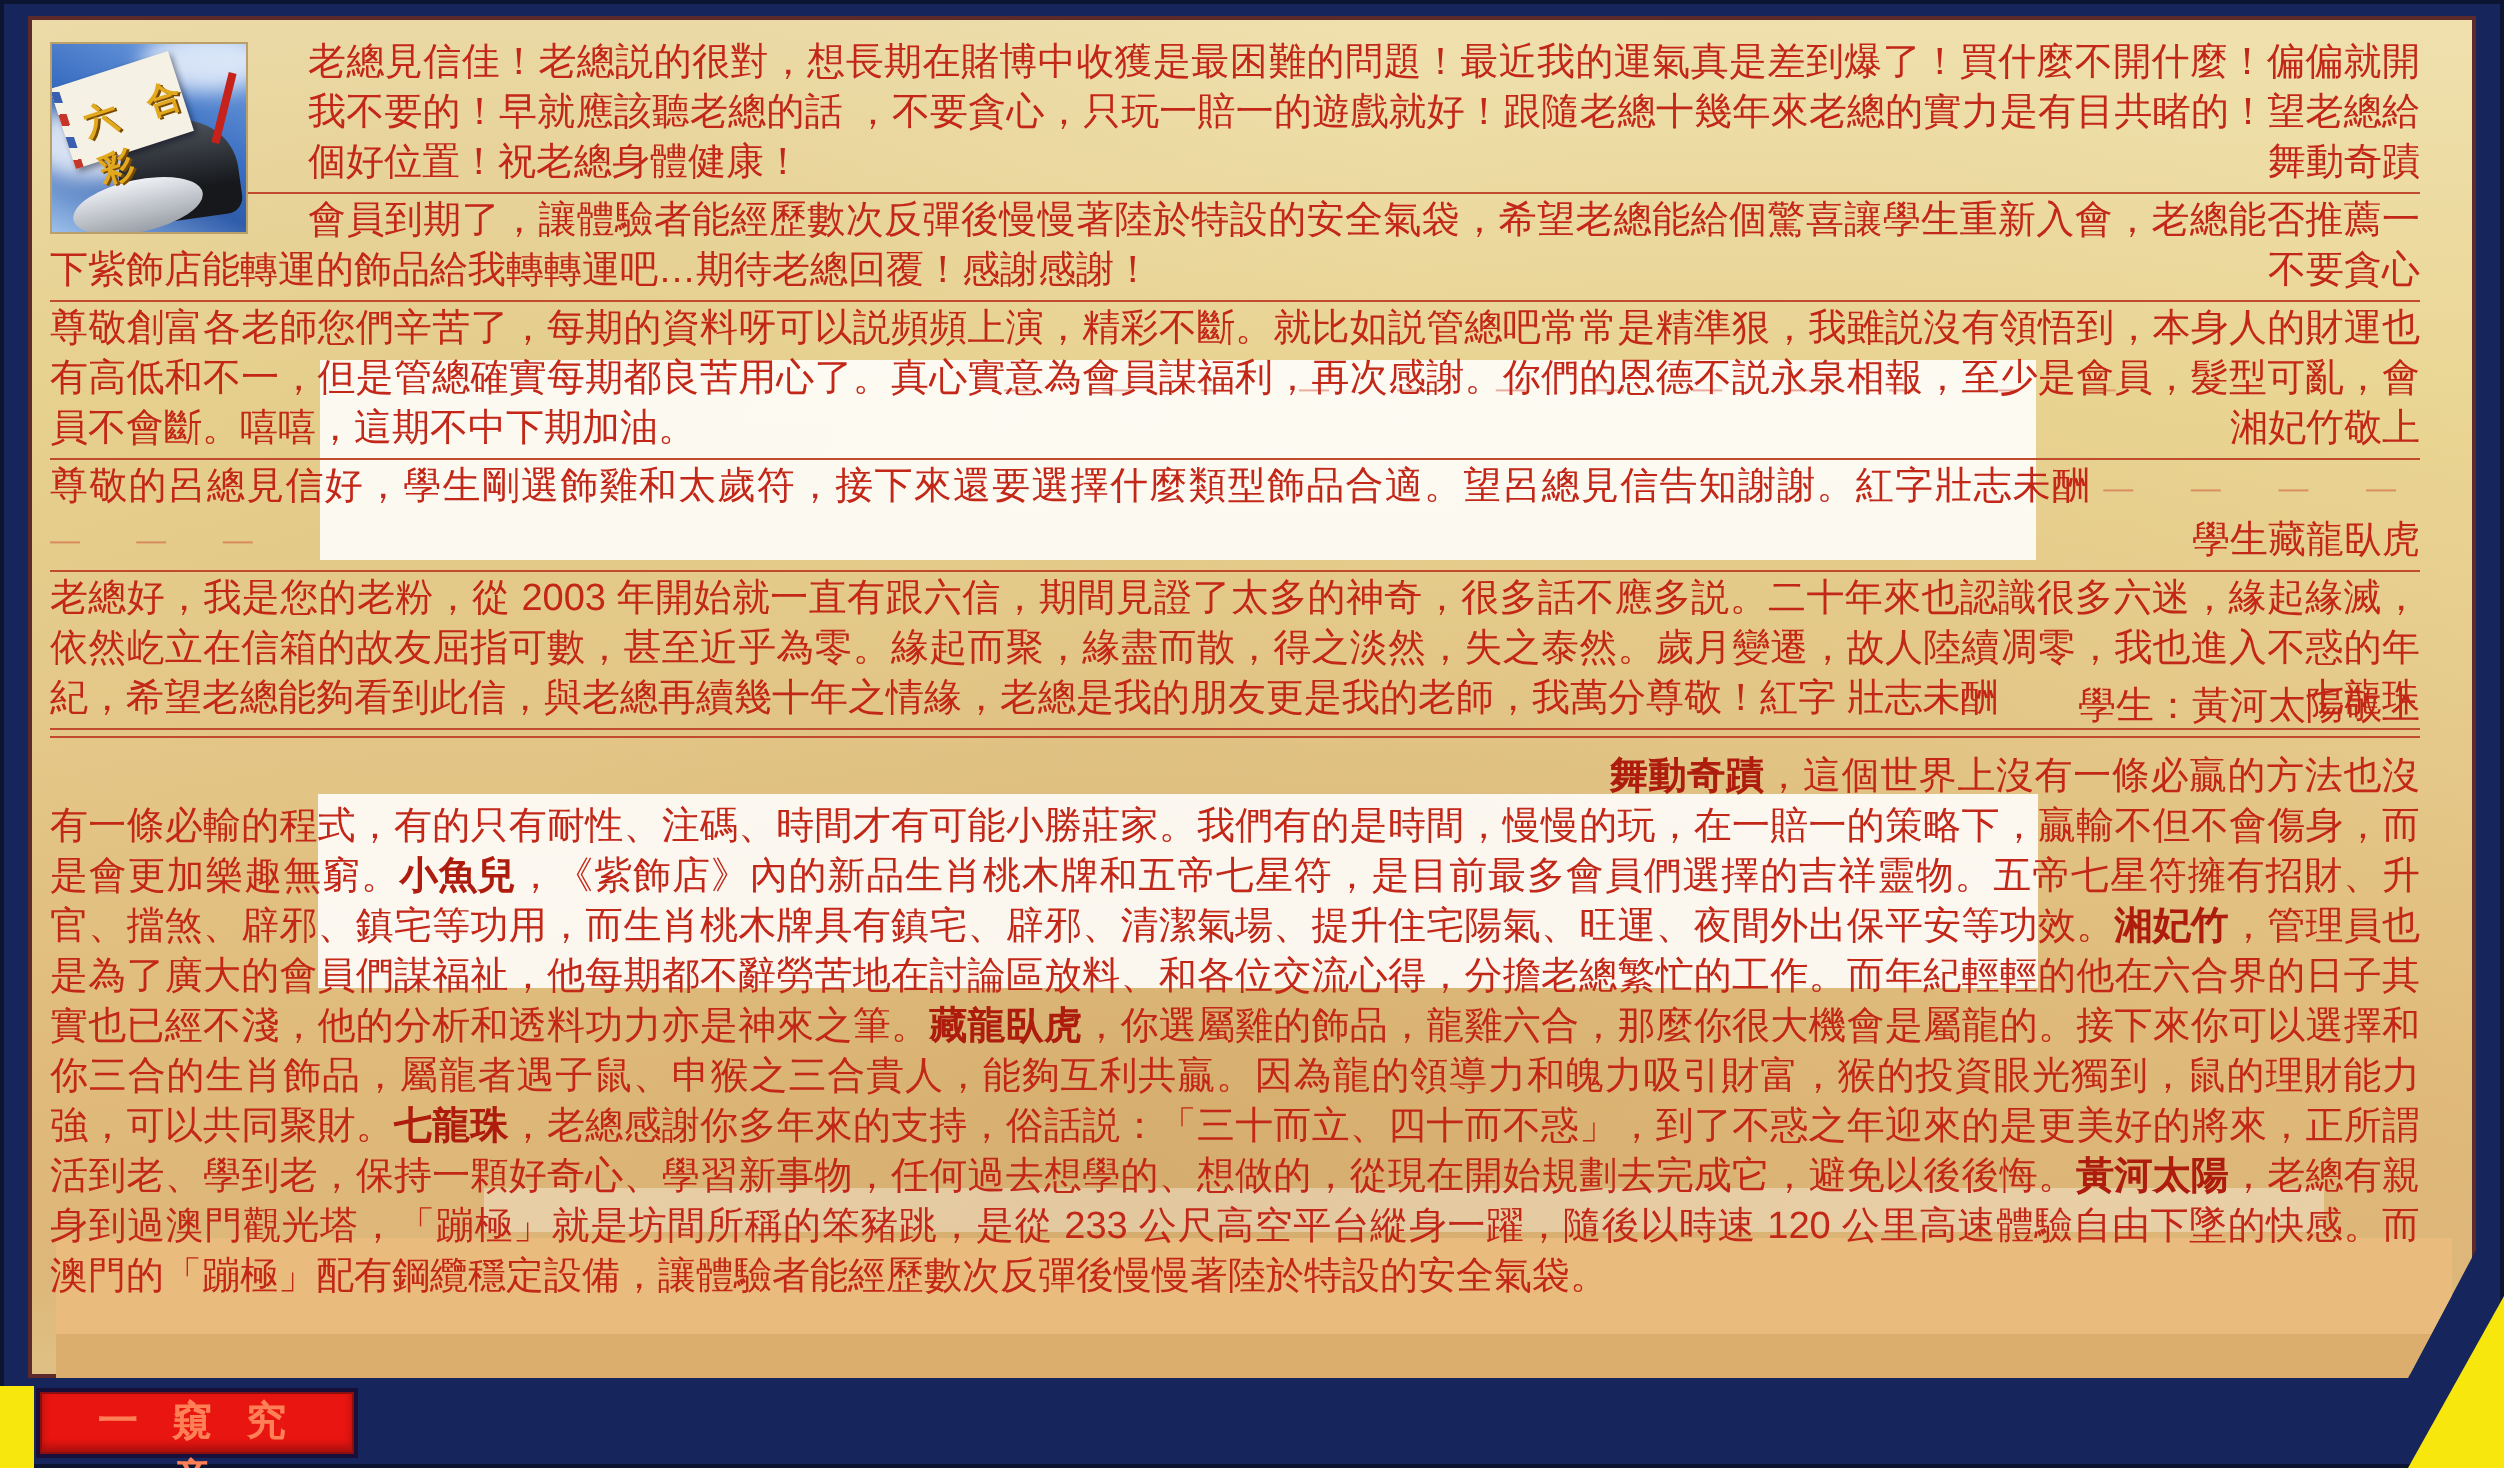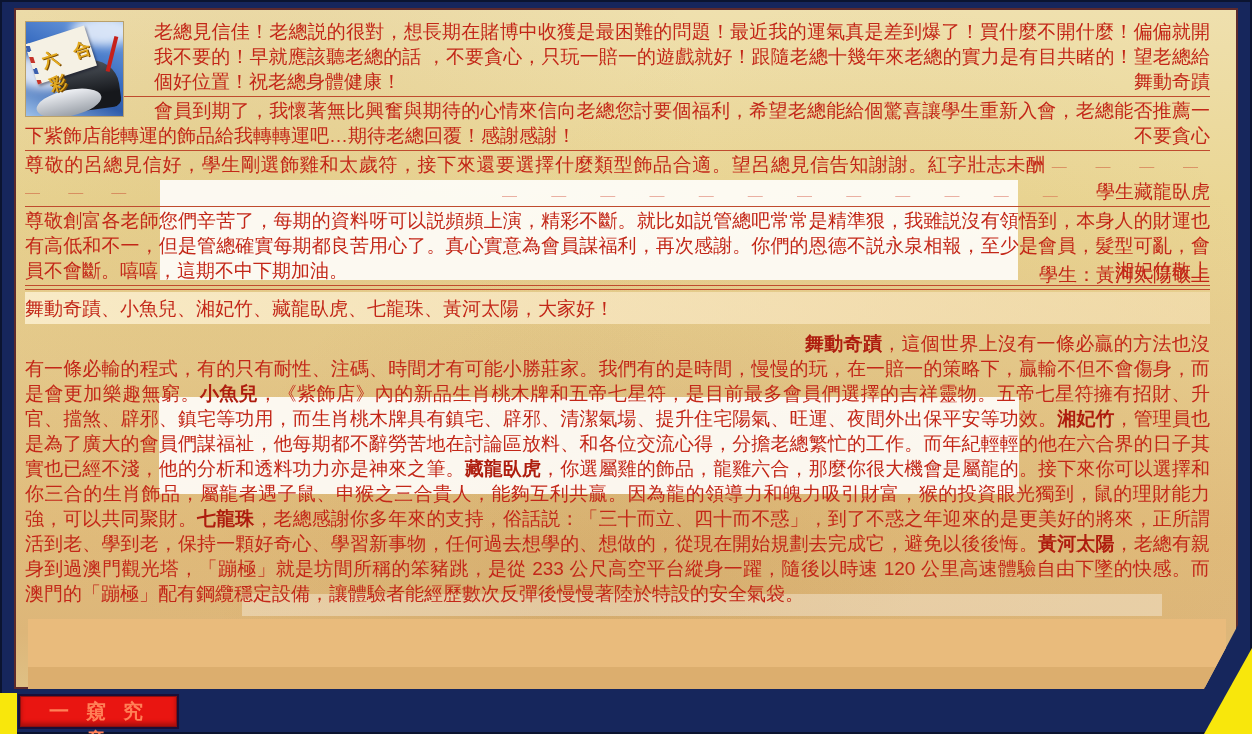--- a/index.html
+++ b/index.html
@@ -82,41 +82,44 @@
           <div class="mb-lid"></div>
           <div class="envelope">
             <span class="logo">六合彩</span>
           </div>
         </div>
         <span>老總見信佳！老總説的很對，想長期在賭博中收獲是最困難的問題！最近我的運氣真是差到爆了！買什麼不開什麼！偏偏就開我不要的！早就應該聽老總的話 ，不要貪心，只玩一賠一的遊戲就好！跟隨老總十幾年來老總的實力是有目共睹的！望老總給個好位置！祝老總身體健康！</span>
         <span class="sig">舞動奇蹟</span>
       </div>
 
       <div class="letter">
-        <span>會員到期了，我懷著無比興奮與期待的心情來信向老總您討要個福利，希望老總能給個驚喜讓學生重新入會，老總能否推薦一下紫飾店能轉運的飾品給我轉轉運吧…期待老總回覆！感謝感謝！</span>
+        <span>會員到期了，讓體驗者能經歷數次反彈後慢慢著陸於特設的安全氣袋，希望老總能給個驚喜讓學生重新入會，老總能否推薦一下紫飾店能轉運的飾品給我轉轉運吧…期待老總回覆！感謝感謝！</span>
         <span class="sig">不要貪心</span>
+      </div>
+
+      <div class="letter">
+        <span>尊敬創富各老師您們辛苦了，每期的資料呀可以説頻頻上演，精彩不斷。就比如説管總吧常常是精準狠，我雖説沒有領悟到，本身人的財運也有高低和不一，但是管總確實每期都良苦用心了。真心實意為會員謀福利，再次感謝。你們的恩德不説永泉相報，至少是會員，髮型可亂，會員不會斷。嘻嘻，這期不中下期加油。</span>
+        <span class="sig">湘妃竹敬上</span>
       </div>
 
       <div class="letter">
         <span>尊敬的呂總見信好，學生剛選飾雞和太歲符，接下來還要選擇什麼類型飾品合適。望呂總見信告知謝謝。紅字壯志未酬</span>
         <span class="remnant-inline">— — — — — — —</span>
         <span class="sig">學生藏龍臥虎</span>
       </div>
 
       <div class="letter">
-        <span>尊敬創富各老師您們辛苦了，每期的資料呀可以説頻頻上演，精彩不斷。就比如説管總吧常常是精準狠，我雖説沒有領悟到，本身人的財運也有高低和不一，但是管總確實每期都良苦用心了。真心實意為會員謀福利，再次感謝。你們的恩德不説永泉相報，至少是會員，髮型可亂，會員不會斷。嘻嘻，這期不中下期加油。</span>
-        <span class="sig">湘妃竹敬上</span>
+        <span>老總好，我是您的老粉，從 2003 年開始就一直有跟六信，期間見證了太多的神奇，很多話不應多説。二十年來也認識很多六迷，緣起緣滅，依然屹立在信箱的故友屈指可數，甚至近乎為零。緣起而聚，緣盡而散，得之淡然，失之泰然。歲月變遷，故人陸續凋零，我也進入不惑的年紀，希望老總能夠看到此信，與老總再續幾十年之情緣，老總是我的朋友更是我的老師，我萬分尊敬！紅字 壯志未酬</span>
+        <span class="sig">七龍珠</span>
       </div>
-
 
       <div class="letter">
         <span class="sig">學生：黃河太陽敬上</span>
       </div>
 
-      <div class="greeting">舞動奇蹟、小魚兒、湘妃竹、藏龍臥虎、七龍珠、黃河太陽，大家好！</div>
 
       <div class="reply">
         <span class="name">舞動奇蹟</span><span>，這個世界上沒有一條必贏的方法也沒有一條必輸的程式，有的只有耐性、注碼、時間才有可能小勝莊家。我們有的是時間，慢慢的玩，在一賠一的策略下，贏輸不但不會傷身，而是會更加樂趣無窮。</span><span class="name">小魚兒</span><span>，《紫飾店》內的新品生肖桃木牌和五帝七星符，是目前最多會員們選擇的吉祥靈物。五帝七星符擁有招財、升官、擋煞、辟邪、鎮宅等功用，而生肖桃木牌具有鎮宅、辟邪、清潔氣場、提升住宅陽氣、旺運、夜間外出保平安等功效。</span><span class="name">湘妃竹</span><span>，管理員也是為了廣大的會員們謀福祉，他每期都不辭勞苦地在討論區放料、和各位交流心得，分擔老總繁忙的工作。而年紀輕輕的他在六合界的日子其實也已經不淺，他的分析和透料功力亦是神來之筆。</span><span class="name">藏龍臥虎</span><span>，你選屬雞的飾品，龍雞六合，那麼你很大機會是屬龍的。接下來你可以選擇和你三合的生肖飾品，屬龍者遇子鼠、申猴之三合貴人，能夠互利共贏。因為龍的領導力和魄力吸引財富，猴的投資眼光獨到，鼠的理財能力強，可以共同聚財。</span><span class="name">七龍珠</span><span>，老總感謝你多年來的支持，俗話説：「三十而立、四十而不惑」，到了不惑之年迎來的是更美好的將來，正所謂活到老、學到老，保持一顆好奇心、學習新事物，任何過去想學的、想做的，從現在開始規劃去完成它，避免以後後悔。</span><span class="name">黃河太陽</span><span>，老總有親身到過澳門觀光塔，「蹦極」就是坊間所稱的笨豬跳，是從 233 公尺高空平台縱身一躍，隨後以時速 120 公里高速體驗自由下墜的快感。而澳門的「蹦極」配有鋼纜穩定設備，讓體驗者能經歷數次反彈後慢慢著陸於特設的安全氣袋。</span>
       </div>
 
     </div>
   </div>
 
   <div class="yellow-left"></div>
   <div class="yellow-corner"></div>

